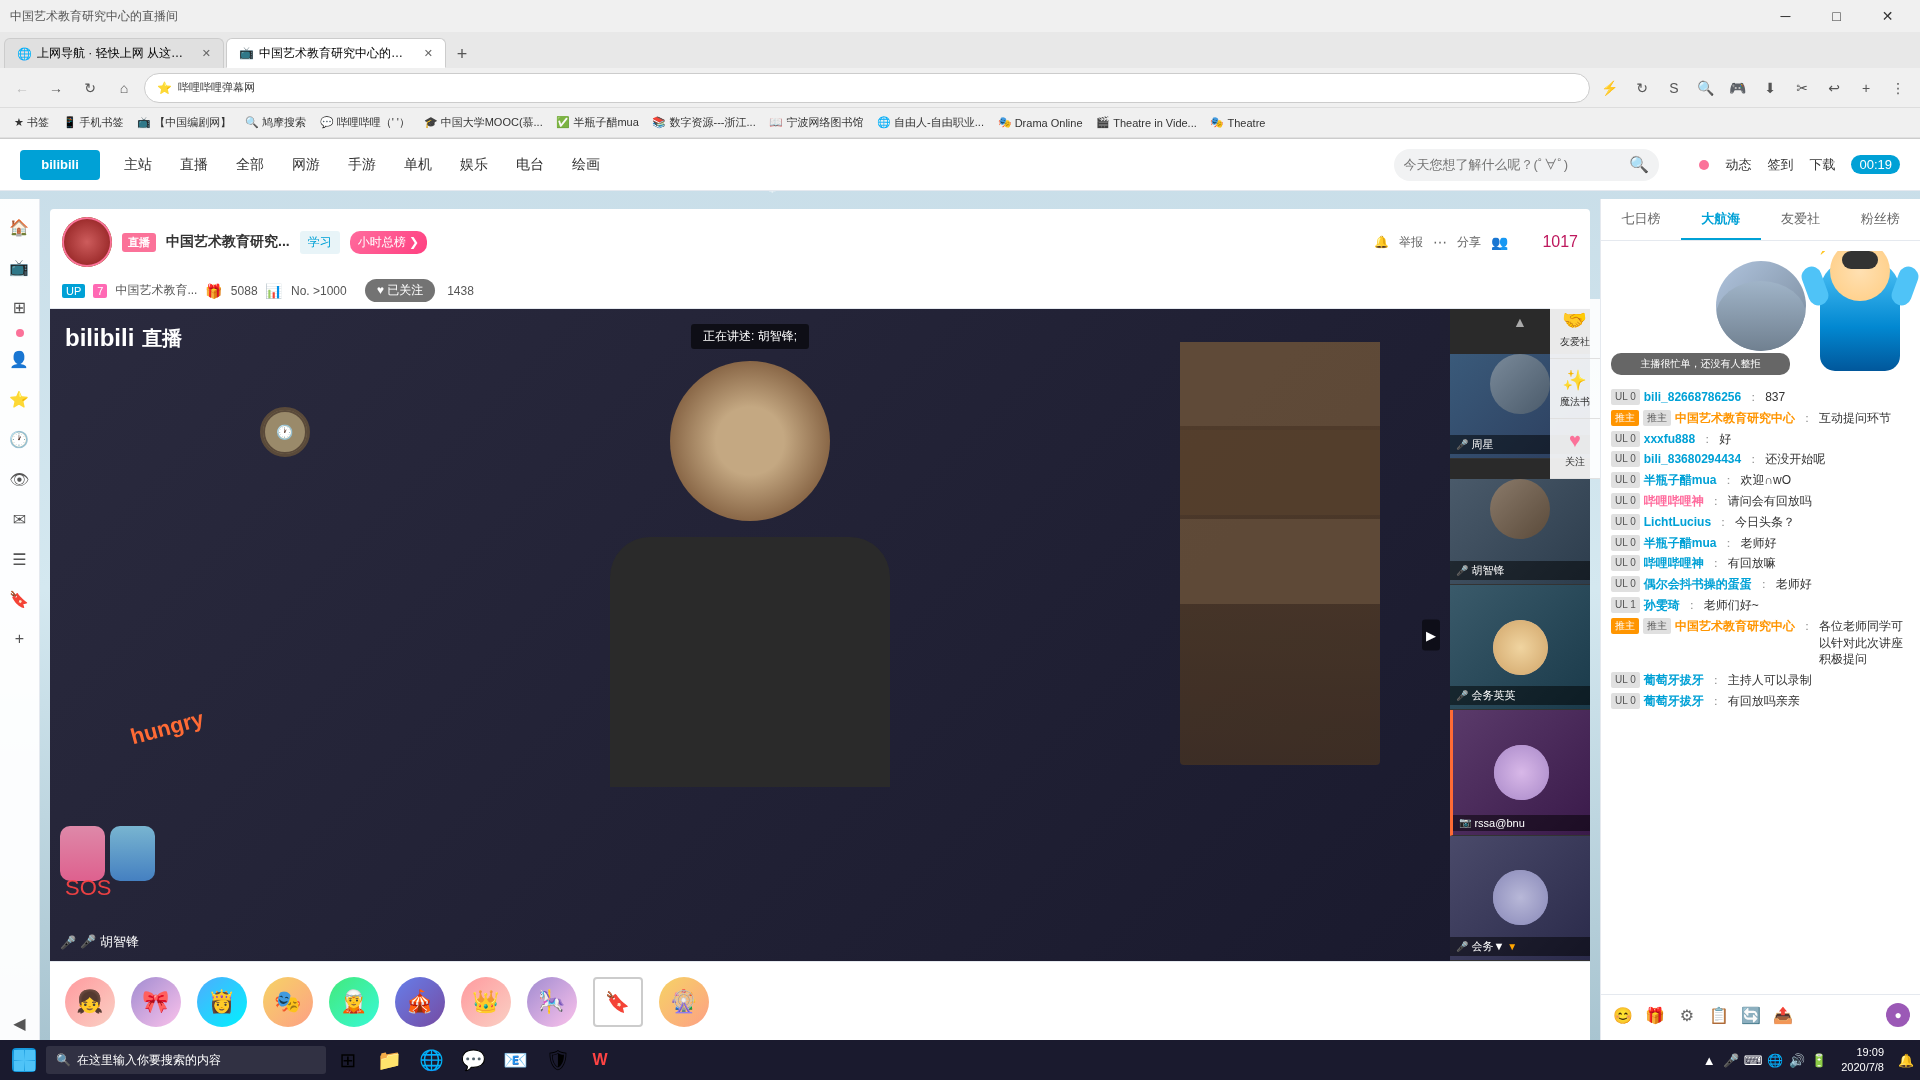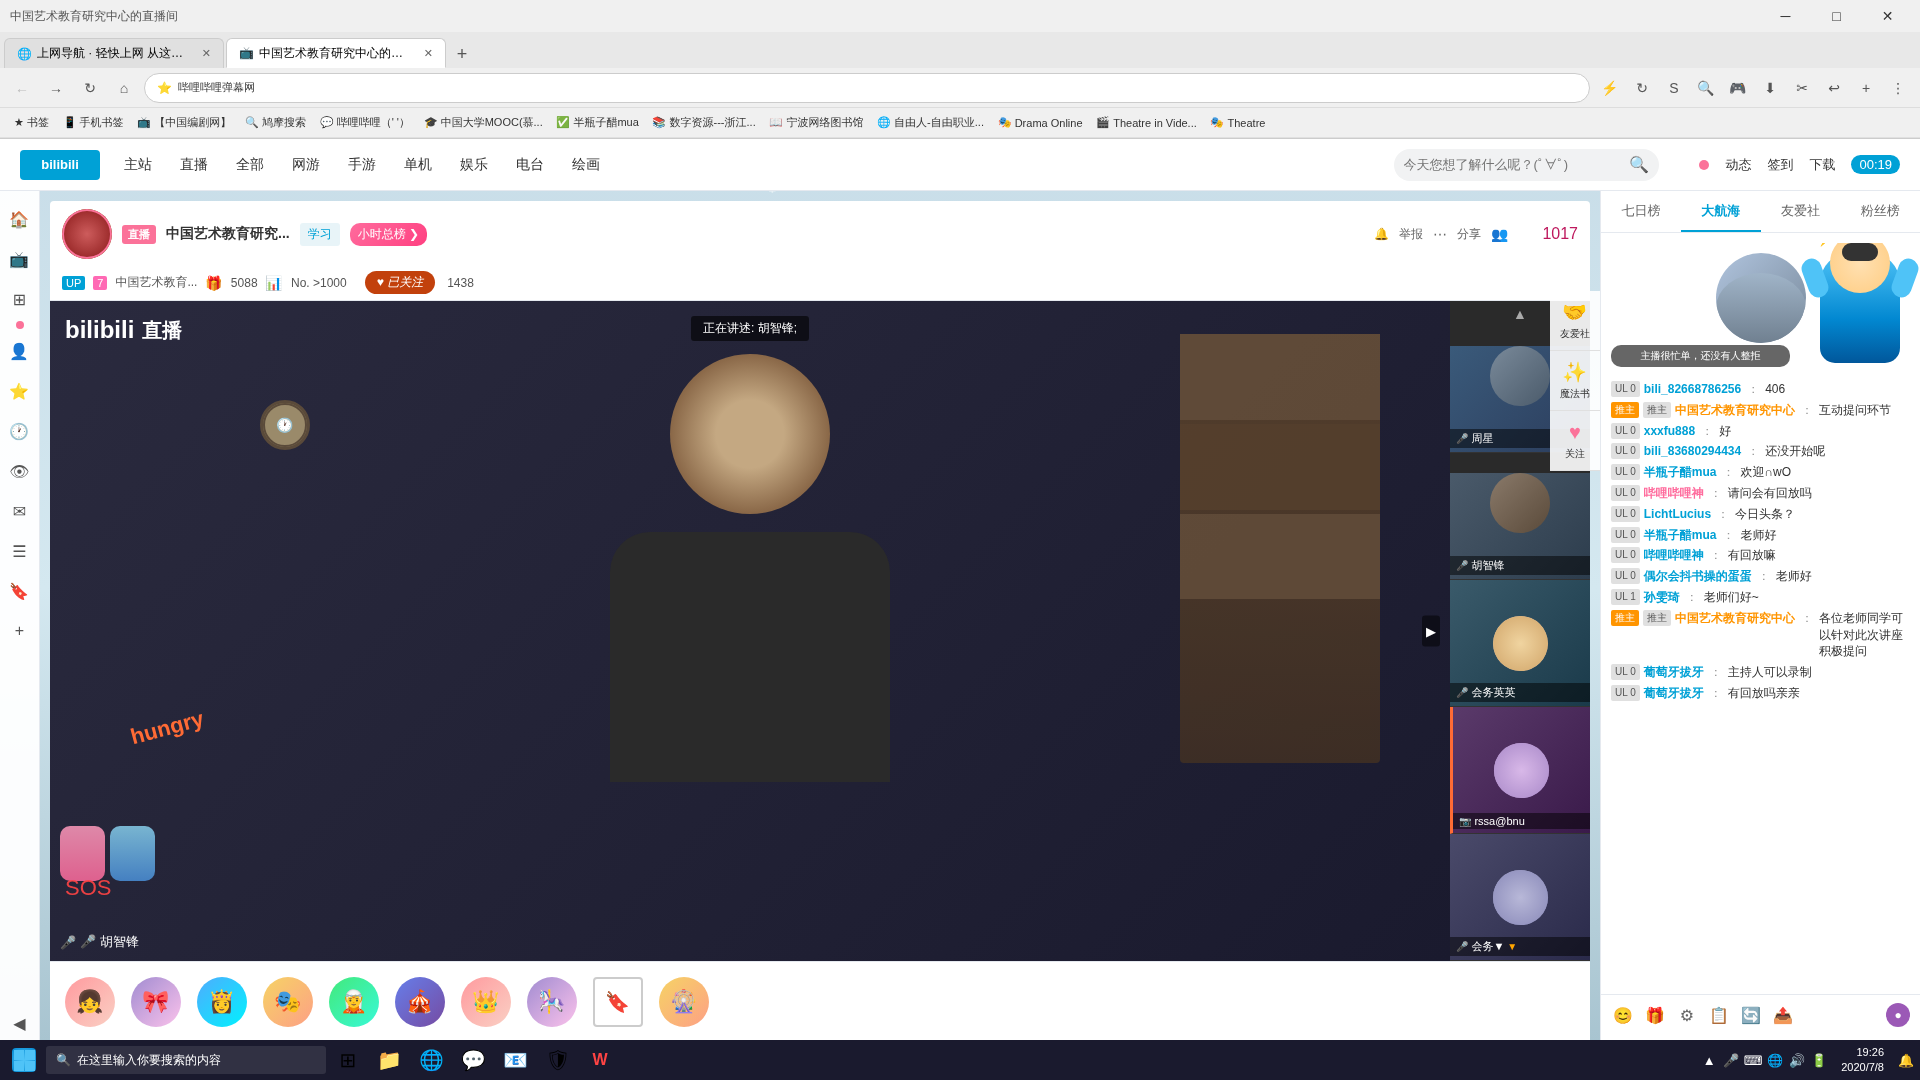--- a/index.html
+++ b/index.html
@@ -62,21 +62,21 @@
     .watch-count { color: #be185d; font-size: 16px; margin-left: 24px; }
 
     .stream-sub-bar { background: white; padding: 4px 12px 6px; display: flex; align-items: center; gap: 8px; border-bottom: 1px solid #e5e9ef; }
     .up-badge { background: #00a1d6; color: white; padding: 1px 4px; border-radius: 2px; font-size: 11px; }
     .up-level { background: #ff69b4; color: white; padding: 1px 4px; border-radius: 2px; font-size: 11px; }
     .channel-name { font-size: 12px; color: #555; }
     .gift-icon { font-size: 14px; color: #ff6b9d; }
     .gift-count { font-size: 12px; color: #555; }
     .rank-icon { font-size: 14px; color: #666; }
     .rank-text { font-size: 12px; color: #555; }
-    .follow-btn { background: #c2410c; color: white; padding: 3px 12px; border-radius: 12px; font-size: 12px; cursor: pointer; margin-left: 10px; font-style: italic; }
+    .follow-btn { background: #737373; color: white; padding: 3px 12px; border-radius: 12px; font-size: 12px; cursor: pointer; margin-left: 10px; }
     .follow-count { font-size: 12px; color: #555; margin-left: 4px; }
 
     
     .video-wrapper { display: flex; flex: 1; background: #000; position: relative; overflow: hidden; }
     .video-main { flex: 1; background: linear-gradient(135deg, #2a2a3e 0%, #1a1a2e 100%); position: relative; display: flex; align-items: center; justify-content: center; }
     .video-overlay-logo { position: absolute; top: 15px; left: 15px; display: flex; align-items: center; gap: 4px; }
     .speaking-bar { position: absolute; top: 15px; left: 50%; transform: translateX(-50%); background: rgba(0,0,0,0.6); color: white; padding: 4px 12px; border-radius: 3px; font-size: 12px; }
     .speaker-name { position: absolute; bottom: 10px; left: 10px; color: white; font-size: 13px; display: flex; align-items: center; gap: 4px; }
 
     .video-sidebar { width: 140px; background: #1a1a1a; display: flex; flex-direction: column; }
@@ -255,21 +255,21 @@
       <span>🎬</span>
       <span>Theatre in Vide...</span>
     </div>
     <div class="bookmark-item">
       <span>🎭</span>
       <span>Theatre</span>
     </div>
   </div>
 </div>
 
-<div class="bilibili-app" style="position:relative; display:flex; flex-direction:column; height:calc(1080px - 138px - 40px);">
+<div class="bilibili-app" style="position:relative; display:flex; flex-direction:column; height:calc(1080px - 138px - 40px);gap:8px;">
 
   <div class="bg-image"></div>
 
   <div class="snow-overlay">
     <span class="snowflake" style="left:5%;top:10%;">❄</span>
     <span class="snowflake" style="left:15%;top:25%;">❄</span>
     <span class="snowflake" style="left:25%;top:15%;">❄</span>
     <span class="snowflake" style="left:40%;top:5%;">❄</span>
     <span class="snowflake" style="left:60%;top:20%;">❄</span>
     <span class="snowflake" style="left:75%;top:8%;">❄</span>
@@ -521,21 +521,21 @@
           </div>
         </div>
       </div>
 
       <div class="chat-messages">
 
         <div class="chat-msg">
           <span class="chat-msg-badge">UL 0</span>
           <span class="chat-msg-name">bili_82668786256</span>
           <span class="chat-msg-separator">：</span>
-          <span class="chat-msg-text">406</span>
+          <span class="chat-msg-text">837</span>
         </div>
 
         <div class="chat-msg">
           <span class="chat-msg-badge host">推主</span>
           <span class="chat-msg-badge">推主</span>
           <span class="chat-msg-name host">中国艺术教育研究中心</span>
           <span class="chat-msg-separator">：</span>
           <span class="chat-msg-text">互动提问环节</span>
         </div>
 
@@ -696,18 +696,18 @@
   <div class="taskbar-right">
     <div class="taskbar-tray">
       <div class="tray-icon">▲</div>
       <div class="tray-icon">🎤</div>
       <div class="tray-icon">⌨</div>
       <div class="tray-icon">🌐</div>
       <div class="tray-icon">🔊</div>
       <div class="tray-icon">🔋</div>
     </div>
     <div class="taskbar-clock">
-      <div>19:26</div>
+      <div>19:09</div>
       <div>2020/7/8</div>
     </div>
     <div class="tray-icon">🔔</div>
   </div>
 </div>
 
 </body></html>

